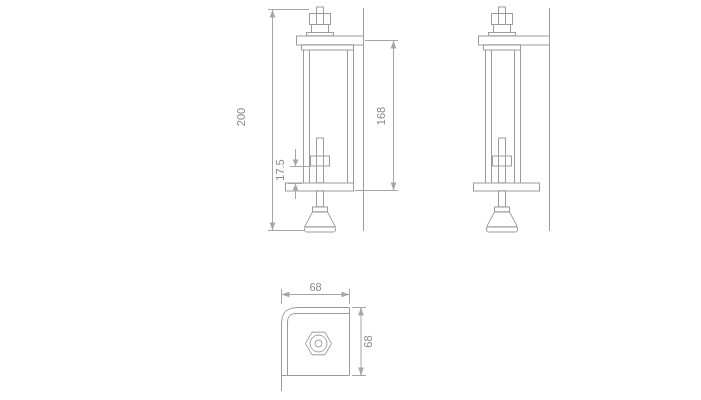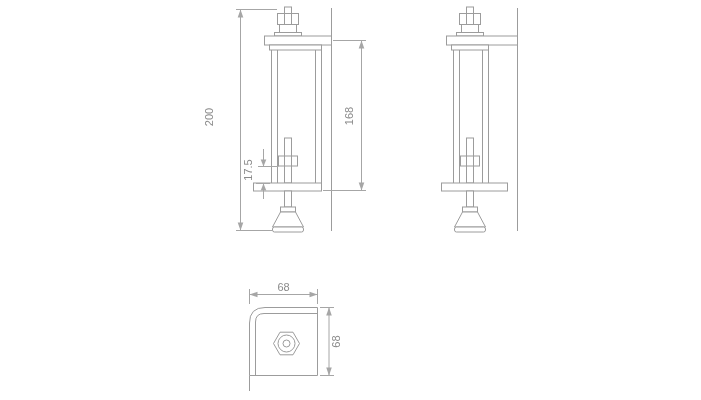--- a/index.html
+++ b/index.html
@@ -1,21 +1,21 @@
 <!DOCTYPE html>
 <html><head>
 <meta charset="utf-8">
 <style>
   * { margin: 0; padding: 0; box-sizing: border-box; }
   html, body { background: #ffffff; }
   body {
     width: 701px; height: 400px; overflow: hidden;
     font-family: "Liberation Sans", sans-serif;
   }
-  .canvas { position: relative; width: 626px; height: 400px; background: #ffffff; }
+  .canvas { position: relative; width: 626px; height: 400px; background: #ffffff; padding-left: 32px; }
   svg { display: block; }
   
   .ol { stroke: #9c9c9c; stroke-width: 1; fill: #ffffff; }
   
   .ln { stroke: #9c9c9c; stroke-width: 1; fill: none; }
   
   .dim { stroke: #a6a6a6; stroke-width: 1; fill: none; }
   
   .ar { fill: #a6a6a6; stroke: none; }
   

